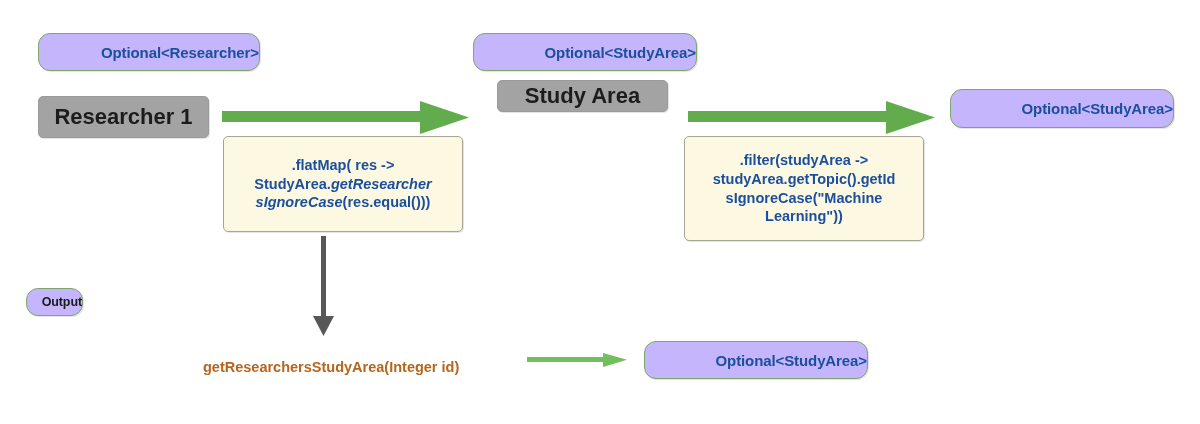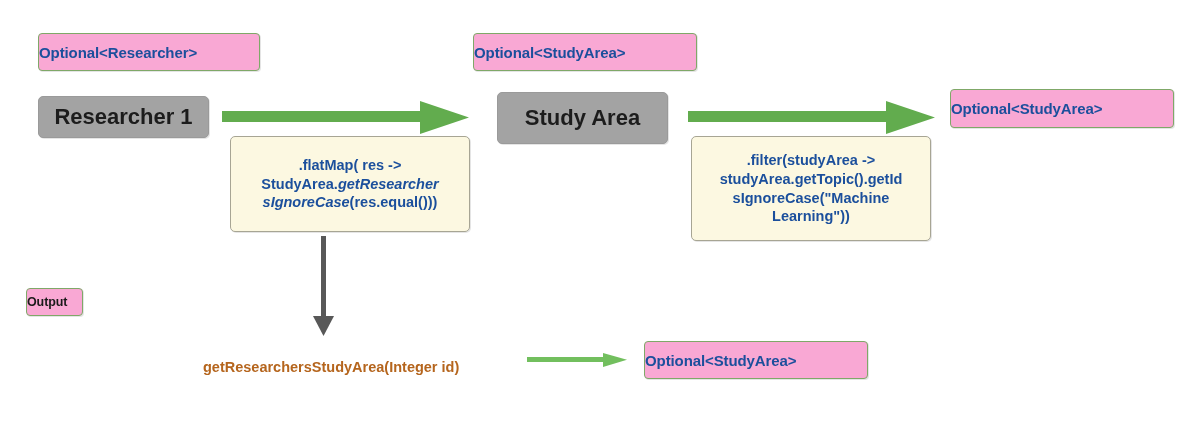--- a/index.html
+++ b/index.html
@@ -14,27 +14,27 @@
     position: relative;
     width: 1200px;
     height: 424px;
     background: #ffffff;
     overflow: hidden;
   }
 
   
   .badge {
     position: absolute;
-    background: #f9a8d4;
+    background: #c4b5fd;
     border: 1px solid #7fa868;
-    border-radius: 4px;
+    border-radius: 12px;
     box-sizing: border-box;
     display: flex;
     align-items: center;
-    justify-content: flex-start;
+    justify-content: flex-end;
     color: #1b4f9c;
     font-weight: bold;
     letter-spacing: -0.1px;
     box-shadow: 1px 1px 0 rgba(0,0,0,0.10);
   }
   .badge.type { font-size: 15px; }
   .badge.output-tag {
     font-size: 12.5px;
     color: #1a1a1a;
     font-weight: bold;
@@ -67,21 +67,20 @@
     display: flex;
     align-items: center;
     justify-content: center;
     text-align: center;
     color: #1b4f9c;
     font-size: 14.5px;
     font-weight: bold;
     line-height: 1.30;
     padding: 6px 10px;
     box-shadow: 1px 1px 0 rgba(0,0,0,0.10);
-    margin-left: 7px;
   }
   .callout em {
     font-weight: bold;
   }
 
   
   .signature {
     position: absolute;
     color: #b5651d;
     font-size: 14.5px;
@@ -123,21 +122,21 @@
       <span>.flatMap( res -&gt;</span><br>
       <span>StudyArea.</span><em>getResearcher</em><br>
       <em>sIgnoreCase</em><span>(res.equal()))</span>
     </div>
   </div>
 
   <div class="badge type" style="left:473px; top:33px; width:224px; height:38px;">
     <span>Optional&lt;StudyArea&gt;</span>
   </div>
 
-  <div class="entity" style="left:497px; top:92px; width:171px; height:52px;">
+  <div class="entity" style="left:497px; top:80px; width:171px; height:32px;">
     <span>Study Area</span>
   </div>
 
   <svg class="arrow-svg" style="left:688px; top:100px;" width="250" height="38" viewBox="0 0 250 38">
     <g fill="#62ac4e">
       <rect x="0" y="11" width="205" height="11"></rect>
       <polygon points="198,1 198,34 247,17.5"></polygon>
     </g>
   </svg>
 

